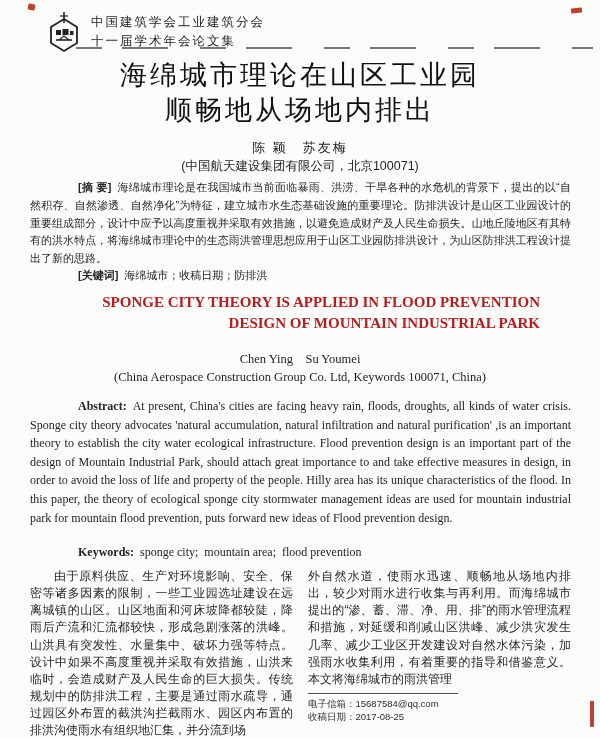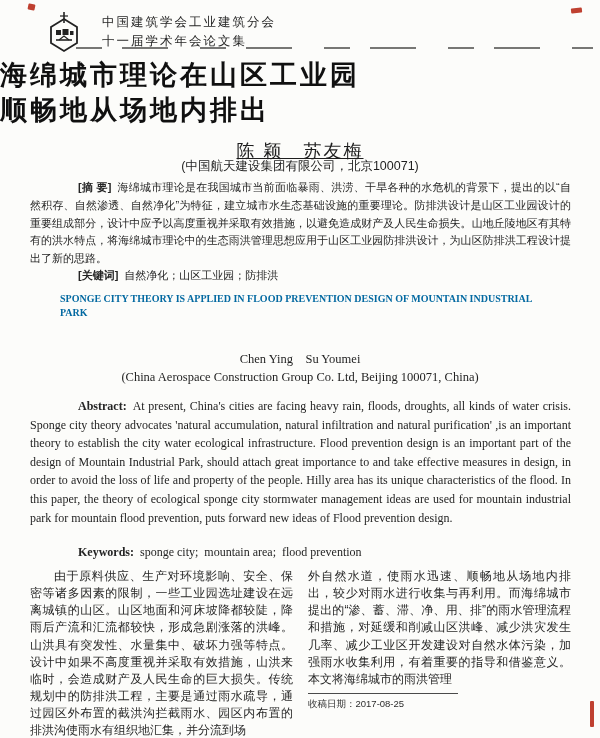--- a/index.html
+++ b/index.html
@@ -2,44 +2,44 @@
 <html><head>
 <meta charset="utf-8">
 <style>
   * { margin:0; padding:0; box-sizing:border-box; }
   body { background:#e9e9e7; font-family:"Liberation Sans", sans-serif; }
   .page {
     position:relative; width:600px; height:738px; margin:0 auto;
     background:#fcfcfa; color:#1e1e1e; overflow:hidden;
   }
   
-  .proc-header { position:absolute; top:11px; left:46px; display:flex; align-items:center; gap:20px; }
+  .proc-header { position:absolute; top:11px; left:46px; display:flex; align-items:center; gap:9px; }
   .logo svg { display:block; }
   .proc-lines { font-size:12.5px; line-height:1.5; letter-spacing:2px; color:#262626; }
   .broken-rule {
     position:absolute; top:47px; left:76px; width:517px; height:2px; opacity:.75;
     background-image:repeating-linear-gradient(90deg,
       #4a4a48 0 26px, transparent 26px 46px,
       #4a4a48 46px 92px, transparent 92px 124px);
   }
   
   .title-cn {
-    position:absolute; top:58px; left:0; width:100%; text-align:left;
-    font-size:27px; font-weight:bold; letter-spacing:3px; line-height:1.3; color:#101010;
+    position:absolute; top:58px; left:0; width:100%; text-align:center;
+    font-size:27px; font-weight:normal; letter-spacing:3px; line-height:1.3; color:#101010;
   }
   .authors-cn { position:absolute; top:139px; left:0; width:100%; text-align:center;
-    font-size:18px; letter-spacing:2px; white-space:pre-wrap;text-decoration:underline; }
+    font-size:13px; letter-spacing:2px; white-space:pre-wrap; }
   .affil-cn { position:absolute; top:158px; left:0; width:100%; text-align:center; font-size:12.5px; }
   .abstract-cn { position:absolute; top:179px; left:30px; width:541px;
     font-size:11px; line-height:1.62; text-align:justify; color:#242424; }
   .inline-label { font-weight:bold; margin-right:6px;padding-left:48px; }
   .keywords-cn { position:absolute; top:268px; left:30px; width:541px; font-size:11px; color:#242424; }
   
-  .title-en { position:absolute; top:292px; left:60px; width:480px; text-align:left;
-    font-family:"Liberation Serif", serif; font-size:10px; line-height:1.4; color:#0369a1; }
+  .title-en { position:absolute; top:292px; left:60px; width:480px; text-align:right;
+    font-family:"Liberation Serif", serif; font-size:15px; line-height:1.4; color:#b91c1c; }
   .authors-en { position:absolute; top:351px; left:0; width:100%; text-align:center;
     font-family:"Liberation Serif", serif; font-size:12.5px; white-space:pre-wrap; }
   .affil-en { position:absolute; top:370px; left:0; width:100%; text-align:center;
     font-family:"Liberation Serif", serif; font-size:12.5px; }
   .abstract-en { position:absolute; top:397px; left:30px; width:541px;
     font-family:Liberation Serif, serif; font-size:12px; line-height:1.55;
     text-align:justify; color:#242424; }
   .keywords-en { margin-top:16px; white-space:pre-wrap; text-align:left; }
   
   .columns { position:absolute; top:568px; left:30px; width:541px; display:flex; gap:15px; }
@@ -83,37 +83,38 @@
 
   <div class="broken-rule"></div>
 
   <h1 class="title-cn"><span>海绵城市理论在山区工业园</span><br><span>顺畅地从场地内排出</span></h1>
 
   <div class="authors-cn">陈 颖　苏友梅</div>
   <div class="affil-cn">(中国航天建设集团有限公司，北京100071)</div>
 
   <p class="abstract-cn"><b class="inline-label">[摘 要]</b><span>海绵城市理论是在我国城市当前面临暴雨、洪涝、干旱各种的水危机的背景下，提出的以“自然积存、自然渗透、自然净化”为特征，建立城市水生态基础设施的重要理论。防排洪设计是山区工业园设计的重要组成部分，设计中应予以高度重视并采取有效措施，以避免造成财产及人民生命损失。山地丘陵地区有其特有的洪水特点，将海绵城市理论中的生态雨洪管理思想应用于山区工业园防排洪设计，为山区防排洪工程设计提出了新的思路。</span></p>
 
-  <p class="keywords-cn"><b class="inline-label">[关键词]</b><span>自然净化；山区工业园；防排洪</span></p>
+  <p class="keywords-cn"><b class="inline-label">[关键词]</b><span>海绵城市；收稿日期；防排洪</span></p>
 
   <h2 class="title-en">SPONGE CITY THEORY IS APPLIED IN FLOOD PREVENTION DESIGN OF MOUNTAIN INDUSTRIAL PARK</h2>
   <div class="authors-en">Chen Ying　Su Youmei</div>
-  <div class="affil-en">(China Aerospace Construction Group Co. Ltd, Beijing 100071, China)</div>
+  <div class="affil-en">(China Aerospace Construction Group Co. Ltd, Keywords 100071, China)</div>
 
   <div class="abstract-en">
     <p><b class="inline-label">Abstract:</b><span>At present, China's cities are facing heavy rain, floods, droughts, all kinds of water crisis. Sponge city theory advocates 'natural accumulation, natural infiltration and natural purification' ,is an important theory to establish the city water ecological infrastructure. Flood prevention design is an important part of the design of Mountain Industrial Park, should attach great importance to and take effective measures in design, in order to avoid the loss of life and property of the people. Hilly area has its unique characteristics of the flood. In this paper, the theory of ecological sponge city stormwater management ideas are used for mountain industrial park for mountain flood prevention, puts forward new ideas of Flood prevention design.</span></p>
     <p class="keywords-en"><b class="inline-label">Keywords:</b><span>sponge city;  mountain area;  flood prevention</span></p>
   </div>
 
   <div class="columns">
     <div class="col">
       <p class="indent">由于原料供应、生产对环境影响、安全、保密等诸多因素的限制，一些工业园选址建设在远离城镇的山区。山区地面和河床坡降都较陡，降雨后产流和汇流都较快，形成急剧涨落的洪峰。山洪具有突发性、水量集中、破坏力强等特点。设计中如果不高度重视并采取有效措施，山洪来临时，会造成财产及人民生命的巨大损失。传统规划中的防排洪工程，主要是通过雨水疏导，通过园区外布置的截洪沟拦截雨水、园区内布置的排洪沟使雨水有组织地汇集，并分流到场</p>
     </div>
     <div class="col">
       <p>外自然水道，使雨水迅速、顺畅地从场地内排出，较少对雨水进行收集与再利用。而海绵城市提出的“渗、蓄、滞、净、用、排”的雨水管理流程和措施，对延缓和削减山区洪峰、减少洪灾发生几率、减少工业区开发建设对自然水体污染，加强雨水收集利用，有着重要的指导和借鉴意义。本文将海绵城市的雨洪管理</p>
       <div class="footnote">
         <div class="footnote-rule"></div>
+        <div>电子信箱：15687584@qq.com</div>
         <div>收稿日期：2017-08-25</div>
       </div>
     </div>
   </div>
 
 </div>
 
 </body></html>

